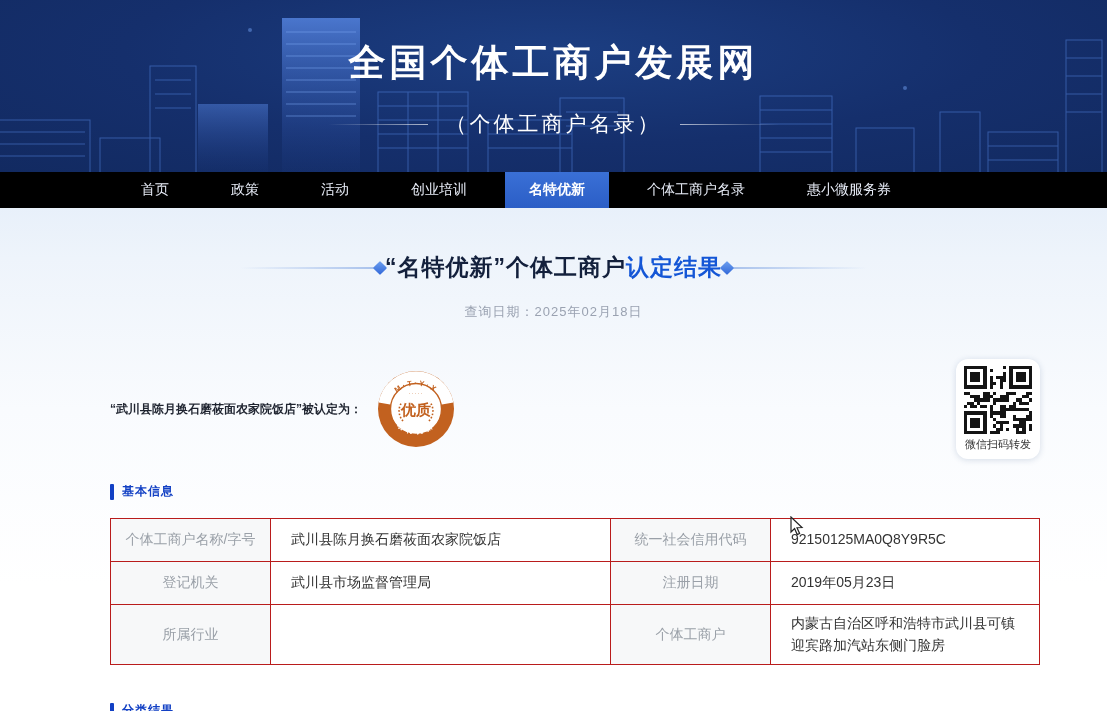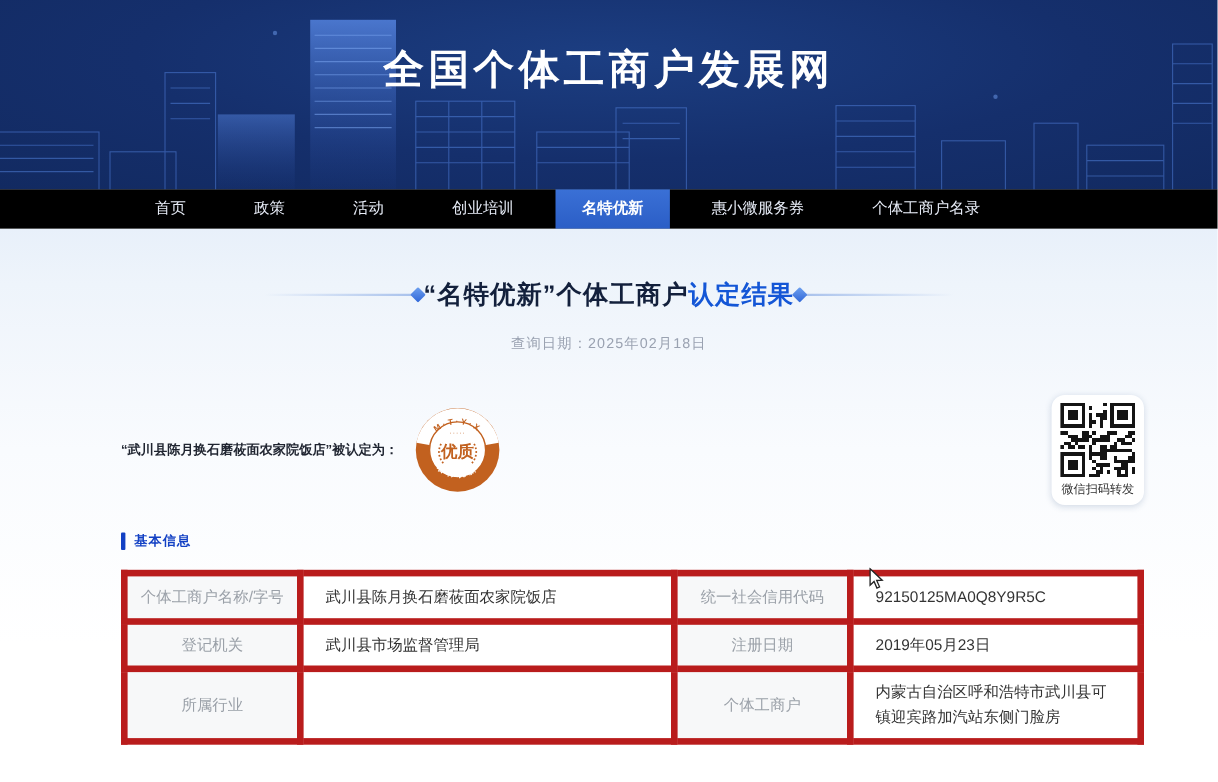--- a/index.html
+++ b/index.html
@@ -45,21 +45,21 @@
   .qr-card svg { width:68px; height:68px; }
   .qr-caption { margin-top:3px; font-size:11px; color:#333; }
 
   .section-header { margin-top:24px; display:flex; align-items:center; gap:8px; }
   .section-bar { width:4px; height:16px; background:#1240c4; border-radius:1px; }
   .section-title { font-size:12px; font-weight:bold; color:#1240c4; letter-spacing:1px;font-family:Liberation Mono, monospace; }
   .section-header.second { margin-top:37px; }
 
   
   .info-table { margin-top:18px; width:930px; border-collapse:collapse; border:1px solid #e6e8ec; background:#fff; }
-  .info-table td { border:6px solid #b91c1c; font-size:14px; vertical-align:middle; }
+  .info-table td { border:1px solid #b91c1c; font-size:14px; vertical-align:middle; }
   .info-table td.lbl { width:160px; background:#f7f8f9; color:#9aa0a8; text-align:center; }
   .info-table td.val { color:#333; padding:8px 20px; line-height:1.55; }
   .info-table tr.r1 td, .info-table tr.r2 td { height:43px; }
   .info-table tr.r3 td { height:57px; }
   .info-table td.val.w1 { width:340px; }
 
   
   .cursor { position:absolute; left:790px; top:308px; z-index:9; }
 </style>
 </head>
@@ -125,31 +125,36 @@
           <line x1="286" y1="116" x2="356" y2="116"></line>
       </g>
       <rect x="198" y="104" width="70" height="72" fill="url(#towerGrad)" opacity="0.6"></rect>
       <circle cx="660" cy="60" r="2" fill="#6e9bee" opacity="0.6"></circle>
       <circle cx="250" cy="30" r="2" fill="#6e9bee" opacity="0.5"></circle>
       <circle cx="905" cy="88" r="2" fill="#6e9bee" opacity="0.5"></circle>
     </g>
   </svg>
   <div class="banner-text">
     <div class="banner-title">全国个体工商户发展网</div>
+    <div class="banner-sub">
+      <span class="sub-line"></span>
+      <span>（个体工商户名录）</span>
+      <span class="sub-line r"></span>
+    </div>
   </div>
 </div>
 
 <div class="nav">
   <div class="nav-item">首页</div>
   <div class="nav-item">政策</div>
   <div class="nav-item">活动</div>
   <div class="nav-item">创业培训</div>
   <div class="nav-item active">名特优新</div>
+  <div class="nav-item">个体工商户名录</div>
   <div class="nav-item">惠小微服务券</div>
-  <div class="nav-item">个体工商户名录</div>
 </div>
 
 <div class="content">
 
   <div class="page-title-row">
     <span class="deco-line"></span>
     <span class="deco-diamond"></span>
     <span class="page-title"><span>“名特优新”个体工商户</span><span class="hl">认定结果</span></span>
     <span class="deco-diamond"></span>
     <span class="deco-line r"></span>

